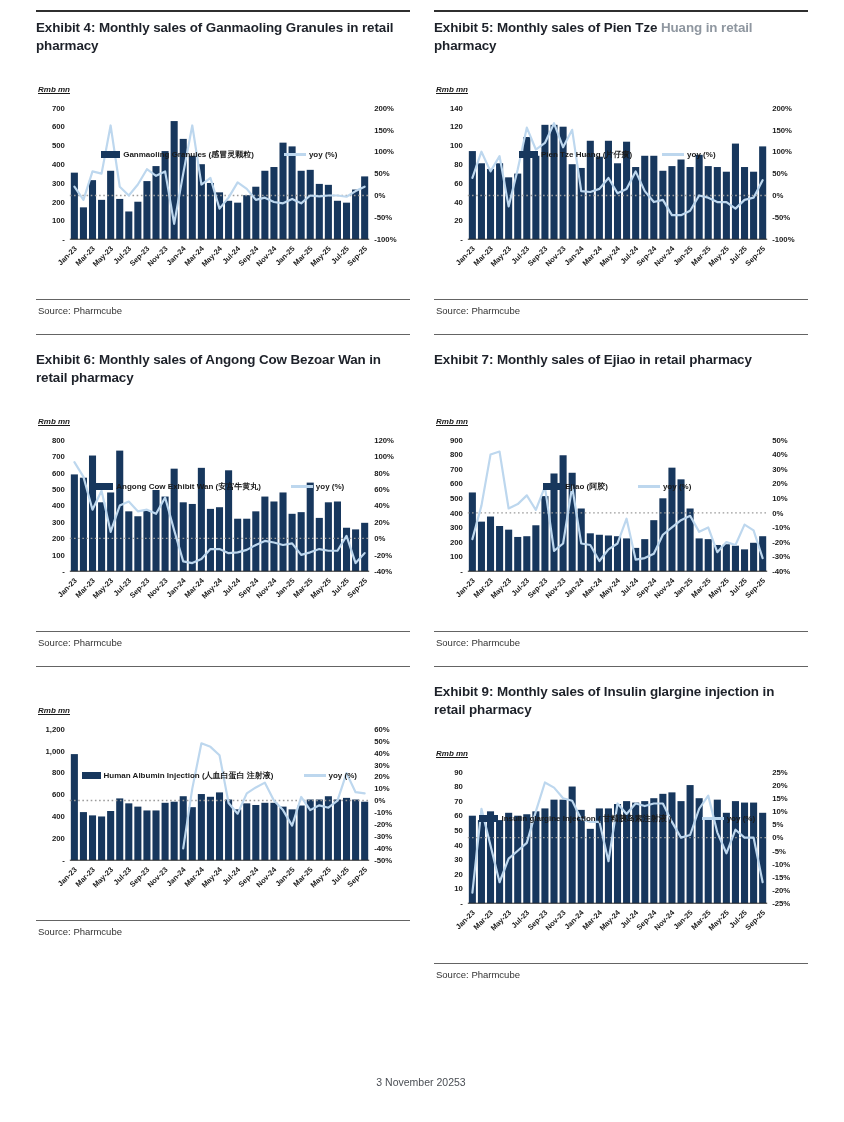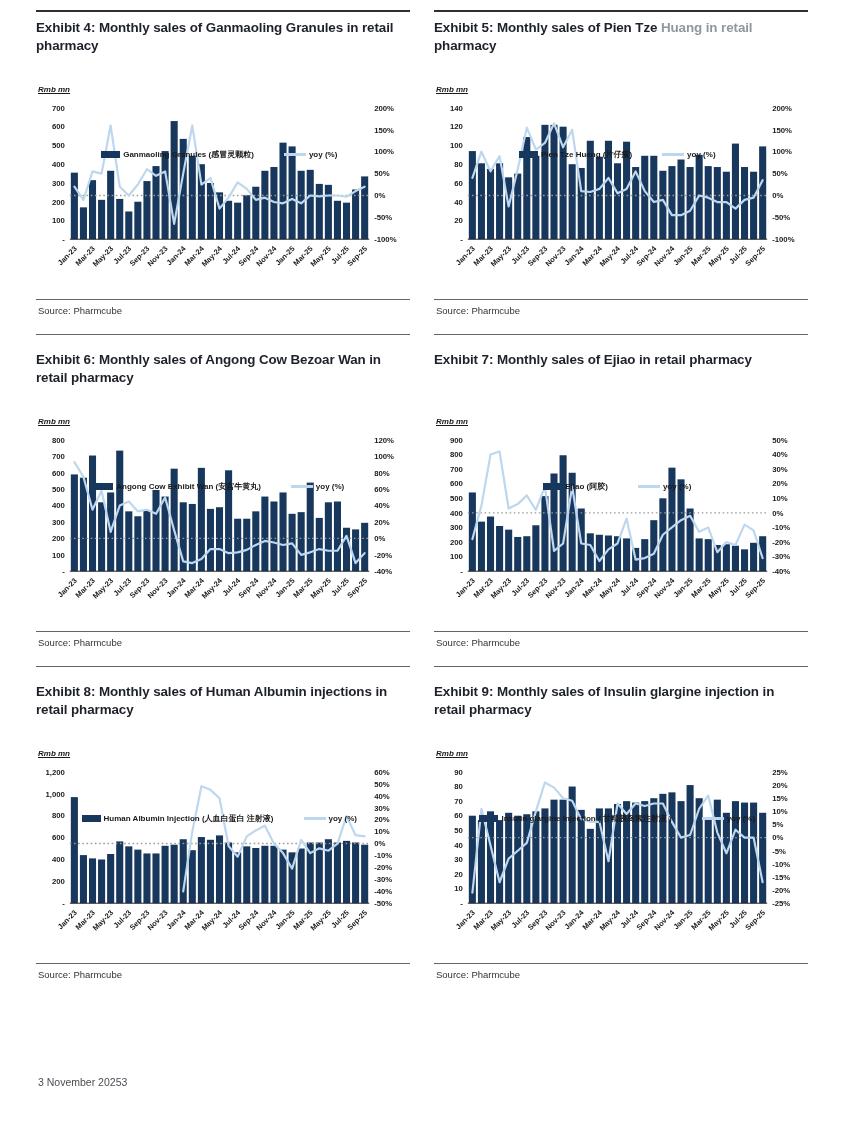--- a/index.html
+++ b/index.html
@@ -32,21 +32,21 @@
   .legend .li{display:flex;align-items:center;gap:3px;white-space:nowrap;margin-top:48px;}
   .sw-bar{display:inline-block;width:19px;height:7px;}
   .sw-line{display:inline-block;width:22px;height:2.5px;}
   .source-row{
     margin-top:8px;border-top:1px solid #646464;
     padding:5px 2px 18px;font-size:9.5px;color:#333333;
   }
   .source-row.with-bottom{border-bottom:1px solid #646464;}
   .footer{
     position:absolute;left:38px;right:40px;bottom:34px;
-    display:flex;justify-content:flex-start;align-items:baseline;
+    display:flex;justify-content:center;align-items:baseline;
     font-size:10.5px;color:#4a4e54;
   }
 </style>
 </head>
 <body>
 
 <div class="page">
   <div class="grid">
 
     <section class="exhibit first">
@@ -411,21 +411,20 @@
               <text transform="translate(297.0 152) rotate(-45)" text-anchor="end" font-size="7.5" font-weight="700" fill="#1A1A1A">May-25</text>
               <text transform="translate(315.2 152) rotate(-45)" text-anchor="end" font-size="7.5" font-weight="700" fill="#1A1A1A">Jul-25</text>
               <text transform="translate(333.4 152) rotate(-45)" text-anchor="end" font-size="7.5" font-weight="700" fill="#1A1A1A">Sep-25</text>
             </svg>
         </div>
       </div>
       <div class="source-row with-bottom"><span>Source: Pharmcube</span></div>
     </section>
 
     <section class="exhibit">
-      <h2 class="ex-title"><span>Exhibit 8: Monthly sales of Human Albumin injections in retail pharmacy</span></h2>
       <div class="chart-block">
         <div class="rmb">Rmb mn</div>
         <div class="chart-wrap">
           <div class="legend">
             <span class="li">
                 <i class="sw-bar" style="background: rgb(23, 55, 93);"></i>
                 <span>Human Albumin Injection (人血白蛋白 注射液)</span>
               </span>
             <span class="li">
                 <i class="sw-line" style="background: rgb(189, 215, 238);"></i>

